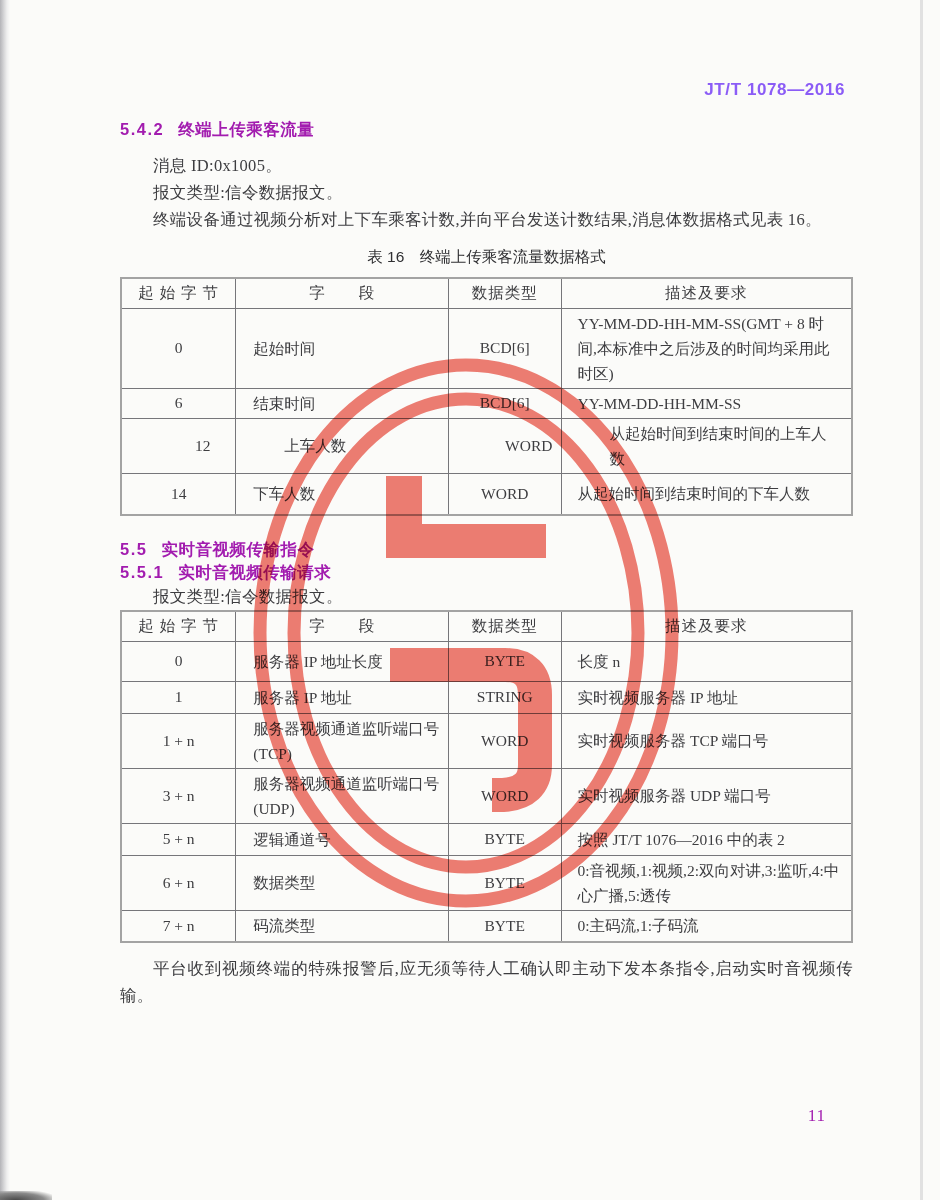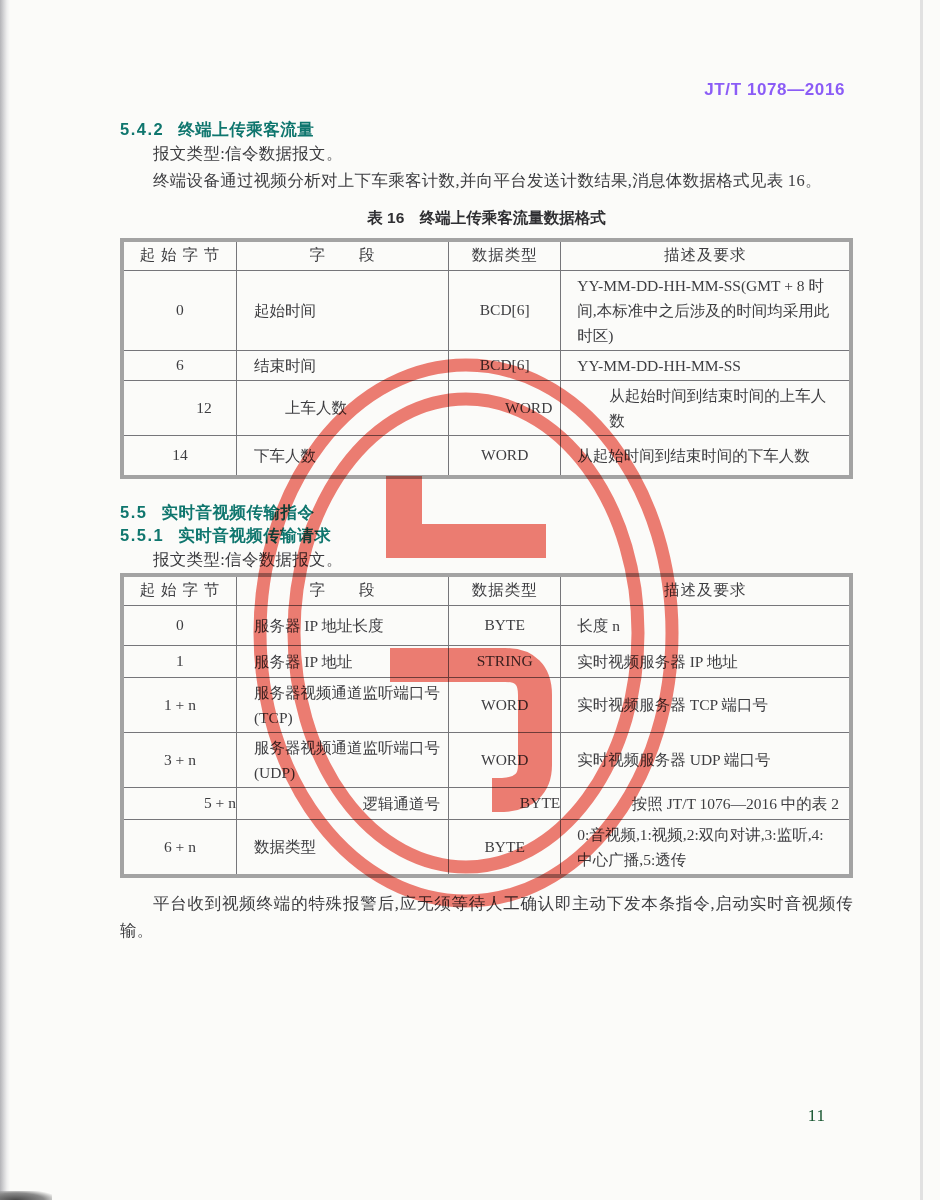--- a/index.html
+++ b/index.html
@@ -25,66 +25,66 @@
     background:radial-gradient(ellipse at 30% 100%, #4a4a4a 0%, #8a8a8a 55%, rgba(200,200,200,0) 85%);
   }
   .hdr-right {
     position:absolute; top:80px; right:95px;
     font-family:"Liberation Sans","DejaVu Sans",sans-serif;
     font-weight:bold; font-size:17px; letter-spacing:0.6px; color:#8b5cf6;
   }
   .content { position:absolute; left:120px; top:0; width:733px; }
   .sec {
     font-family:"Liberation Sans","DejaVu Sans",sans-serif;
-    font-weight:bold; font-size:16.5px; color:#0f766e;
+    font-weight:bold; font-size:16.5px; color:#a21caf;
     letter-spacing:0.5px; line-height:22px;
   }
   .sec .num { margin-right:14px; letter-spacing:1.5px; }
   .h542 { margin-top:118px; }
   .h55  { margin-top:22px; }
   .h551 { margin-top:1px; }
   p { font-size:16.5px; line-height:27px; letter-spacing:0.3px; text-align:justify; }
   .ind { text-indent:33px; }
   .mt12 { margin-top:12px; }
   .mt9  { margin-top:9px; }
   .cap {
     text-align:center;
     font-family:"Liberation Sans","DejaVu Sans",sans-serif;
-    font-weight:bold; font-size:15.5px; color:#2f2f32;
+    font-weight:normal; font-size:15.5px; color:#2f2f32;
     line-height:22px;
   }
   .cap16 { margin-top:13px; margin-bottom:9px; }
   .cap17 { margin-top:4px; margin-bottom:8px; }
   table {
     width:100%; border-collapse:collapse; table-layout:fixed;
     font-size:15.5px; color:#3d3d40;
   }
-  table { border:4px solid #a3a3a3; }
+  table { border:2px solid #a3a3a3; }
   th,td { border:1px solid #76767a; font-weight:normal; vertical-align:middle; }
   th { height:30px; letter-spacing:1px; }
   td.c0,td.c2 { text-align:center; }
   td.c1 { text-align:left; padding:2px 8px 2px 17px; line-height:25px; }
   td.c3 { text-align:left; padding:2px 10px 2px 16px; line-height:25px; }
   
   #t16 tbody tr:nth-child(1) td { height:48px; }
   #t16 tbody tr:nth-child(2) td { height:30px; }
   #t16 tbody tr:nth-child(3) td { height:30px;padding-left:48px; }
   #t16 tbody tr:nth-child(4) td { height:42px; }
   
   #t17 tbody tr:nth-child(1) td { height:40px; }
   #t17 tbody tr:nth-child(2) td { height:32px; }
   #t17 tbody tr:nth-child(3) td { height:50px; }
   #t17 tbody tr:nth-child(4) td { height:50px; }
-  #t17 tbody tr:nth-child(5) td { height:32px;text-align:right; }
+  #t17 tbody tr:nth-child(5) td { height:32px; }
   #t17 tbody tr:nth-child(6) td { height:50px; }
   #t17 tbody tr:nth-child(7) td { height:32px; }
   .p7 { margin-top:12px; }
   .pagenum {
     position:absolute; top:1106px; right:114px;
-    font-size:17px; letter-spacing:1px; color:#14532d;
+    font-size:17px; letter-spacing:1px; color:#a21caf;
   }
   .stamp {
     position:absolute; left:0; top:0;
     pointer-events:none;
     mix-blend-mode:multiply;
     opacity:0.82;
   }
 </style>
 </head>
 <body>
@@ -94,20 +94,21 @@
 <div class="smudge-bl"></div>
 
 <div class="hdr-right">JT/T 1078—2016</div>
 
 <div class="content">
 
   <div class="sec h542">
     <span class="num">5.4.2</span><span>终端上传乘客流量</span>
   </div>
 
+  <p class="ind mt12">消息 ID:0x1005。</p>
   <p class="ind">报文类型:信令数据报文。</p>
   <p class="ind">终端设备通过视频分析对上下车乘客计数,并向平台发送计数结果,消息体数据格式见表 16。</p>
 
   <div class="cap cap16">表 16　终端上传乘客流量数据格式</div>
   <table id="t16">
       <colgroup>
         <col style="width: 15.7%;">
         <col style="width: 29.1%;">
         <col style="width: 15.4%;">
         <col style="width: 39.8%;">
@@ -203,20 +204,26 @@
           <td class="c1">逻辑通道号</td>
           <td class="c2">BYTE</td>
           <td class="c3">按照 JT/T 1076—2016 中的表 2</td>
         </tr>
         <tr>
           <td class="c0">6 + n</td>
           <td class="c1">数据类型</td>
           <td class="c2">BYTE</td>
           <td class="c3">0:音视频,1:视频,2:双向对讲,3:监听,4:中心广播,5:透传</td>
         </tr>
+        <tr>
+          <td class="c0">7 + n</td>
+          <td class="c1">码流类型</td>
+          <td class="c2">BYTE</td>
+          <td class="c3">0:主码流,1:子码流</td>
+        </tr>
       </tbody>
     </table>
 
   <p class="ind p7">平台收到视频终端的特殊报警后,应无须等待人工确认即主动下发本条指令,启动实时音视频传输。</p>
 
 </div>
 
 <svg class="stamp" width="940" height="1200" viewBox="0 0 940 1200">
   <g fill="none">
     <ellipse cx="466" cy="633" rx="206" ry="268" stroke-width="13" stroke="#ec6155"></ellipse>

